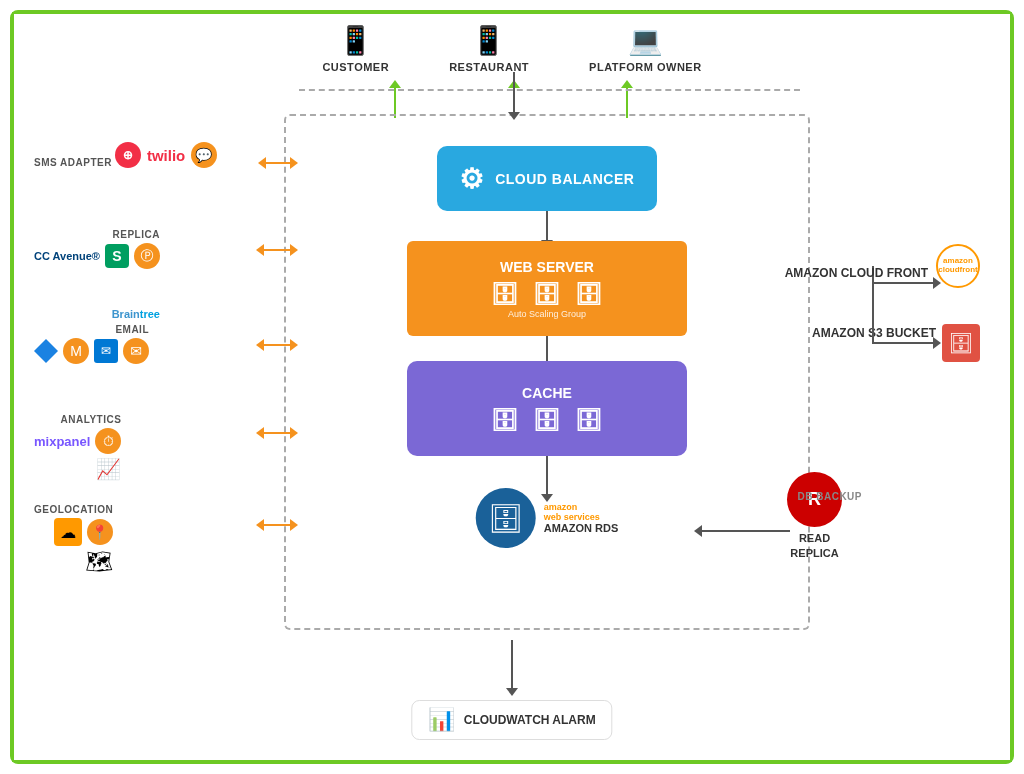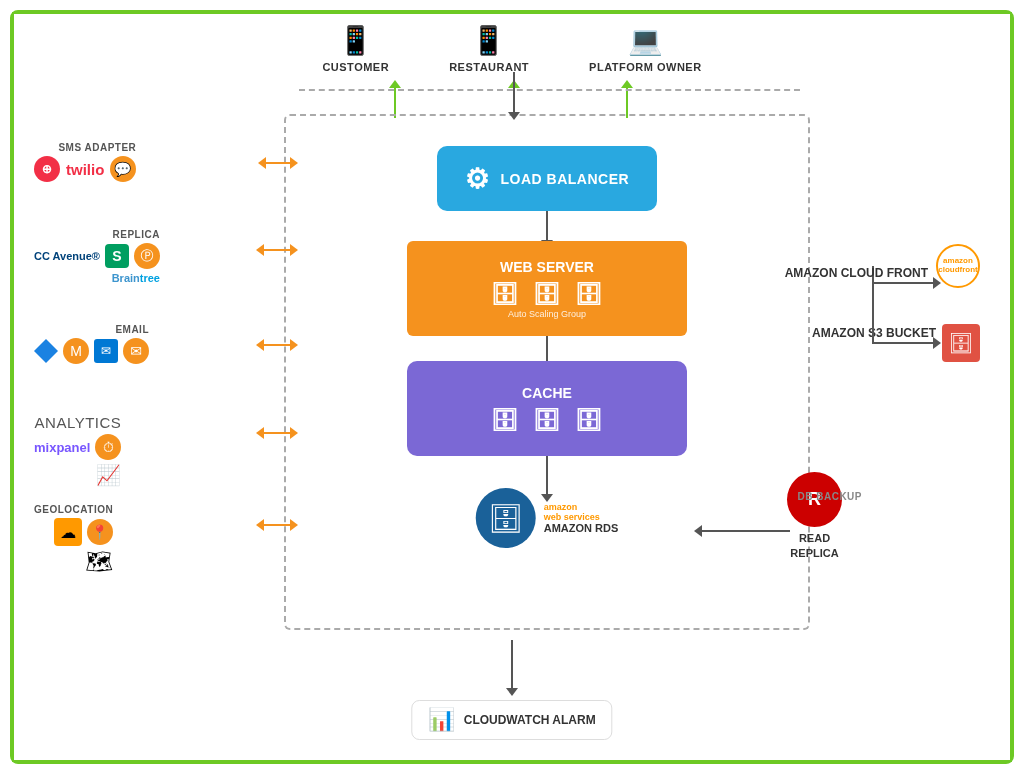--- a/index.html
+++ b/index.html
@@ -225,21 +225,21 @@
     <div style="position:absolute; top:219px; left:50%; transform:translateX(-50%); width:2px; height:28px; background:#555;">
       <div style="position:absolute;bottom:-6px;left:-5px;border-left:6px solid transparent;border-right:6px solid transparent;border-top:8px solid #555;"></div>
     </div>
 
     <div style="position:absolute; top:340px; left:50%; transform:translateX(-50%); width:2px; height:40px; background:#555;">
       <div style="position:absolute;bottom:-6px;left:-5px;border-left:6px solid transparent;border-right:6px solid transparent;border-top:8px solid #555;"></div>
     </div>
 
     <div class="load-balancer-box">
       <span class="lb-icon">⚙</span>
-      <span>LOAD BALANCER</span>
+      <span>CLOUD BALANCER</span>
     </div>
 
     <div class="web-server-box">
       <span>WEB SERVER</span>
       <div class="web-server-icons">
         <span class="server-stack">🗄</span>
         <span class="server-stack">🗄</span>
         <span class="server-stack">🗄</span>
       </div>
       <span class="auto-scaling-label">Auto Scaling Group</span>
@@ -267,42 +267,42 @@
     </div>
 
   </div>
 
   <div style="position:absolute;top:58px;left:499px;width:2px;height:42px;background:#555;">
     <div style="position:absolute;bottom:-6px;left:-5px;border-left:6px solid transparent;border-right:6px solid transparent;border-top:8px solid #555;"></div>
   </div>
 
   <div style="position:absolute;top:75px;left:285px;right:210px;height:2px;border-top:2px dashed #aaa;"></div>
 
-  <div style="position:absolute;top:128px;left:20px;display:flex;flex-direction:column;align-items:flex-end;gap:3px;">
+  <div style="position:absolute;top:128px;left:20px;display:flex;flex-direction:row;align-items:flex-end;gap:3px;">
     <span style="font-size:10px;font-weight:bold;color:#555;letter-spacing:0.5px;">SMS ADAPTER</span>
     <div style="display:flex;align-items:center;gap:6px;">
       <div style="width:26px;height:26px;background:#f22f46;border-radius:50%;display:flex;align-items:center;justify-content:center;color:#fff;font-size:12px;font-weight:bold;">⊕</div>
       <span style="font-size:15px;font-weight:bold;color:#f22f46;">twilio</span>
       <div style="width:26px;height:26px;background:#f5921e;border-radius:50%;display:flex;align-items:center;justify-content:center;color:#fff;font-size:14px;">💬</div>
     </div>
   </div>
 
   <div style="position:absolute;top:148px;left:250px;width:28px;height:2px;background:#f5921e;">
     <div style="position:absolute;right:-6px;top:-5px;border-top:6px solid transparent;border-bottom:6px solid transparent;border-left:8px solid #f5921e;"></div>
     <div style="position:absolute;left:-6px;top:-5px;border-top:6px solid transparent;border-bottom:6px solid transparent;border-right:8px solid #f5921e;"></div>
   </div>
 
   <div style="position:absolute;top:215px;left:20px;display:flex;flex-direction:column;align-items:flex-end;gap:3px;">
     <span style="font-size:10px;font-weight:bold;color:#555;letter-spacing:0.5px;">REPLICA</span>
     <div style="display:flex;align-items:center;gap:5px;">
       <span style="font-size:11px;font-weight:bold;color:#00427a;">CC Avenue®</span>
       <div style="width:24px;height:24px;background:#009e60;border-radius:4px;display:flex;align-items:center;justify-content:center;color:#fff;font-weight:bold;font-size:14px;">S</div>
       <div style="width:26px;height:26px;background:#f5921e;border-radius:50%;display:flex;align-items:center;justify-content:center;color:#fff;font-size:13px;">Ⓟ</div>
     </div>
-    <div style="display:flex;align-items:flex-start;gap:5px;">
+    <div style="display:flex;align-items:flex-start;gap:5px;margin-top:36px;">
       <span style="font-size:11px;font-weight:bold;"><span style="color:#3d95ce;">Brain</span><span style="color:#00a1e0;">tree</span></span>
     </div>
   </div>
 
   <div style="position:absolute;top:235px;left:248px;width:30px;height:2px;background:#f5921e;">
     <div style="position:absolute;right:-6px;top:-5px;border-top:6px solid transparent;border-bottom:6px solid transparent;border-left:8px solid #f5921e;"></div>
     <div style="position:absolute;left:-6px;top:-5px;border-top:6px solid transparent;border-bottom:6px solid transparent;border-right:8px solid #f5921e;"></div>
   </div>
 
   <div style="position:absolute;top:310px;left:20px;display:flex;flex-direction:column;align-items:flex-end;gap:3px;">
@@ -314,21 +314,21 @@
       <div style="width:26px;height:26px;background:#f5921e;border-radius:50%;display:flex;align-items:center;justify-content:center;color:#fff;font-size:14px;">✉</div>
     </div>
   </div>
 
   <div style="position:absolute;top:330px;left:248px;width:30px;height:2px;background:#f5921e;">
     <div style="position:absolute;right:-6px;top:-5px;border-top:6px solid transparent;border-bottom:6px solid transparent;border-left:8px solid #f5921e;"></div>
     <div style="position:absolute;left:-6px;top:-5px;border-top:6px solid transparent;border-bottom:6px solid transparent;border-right:8px solid #f5921e;"></div>
   </div>
 
   <div style="position:absolute;top:400px;left:20px;display:flex;flex-direction:column;align-items:flex-end;gap:3px;">
-    <span style="font-size:15px;font-weight:normal;color:#555;letter-spacing:0.5px;">ANALYTICS</span>
+    <span style="font-size:10px;font-weight:bold;color:#555;letter-spacing:0.5px;">ANALYTICS</span>
     <div style="display:flex;align-items:center;gap:5px;">
       <span style="font-size:13px;font-weight:bold;color:#7856ff;">mixpanel</span>
       <div style="width:26px;height:26px;background:#f5921e;border-radius:50%;display:flex;align-items:center;justify-content:center;color:#fff;font-size:14px;">⏱</div>
     </div>
     <div style="display:flex;align-items:center;gap:4px;">
       <span style="font-size:20px;color:#e8312a;">📈</span>
     </div>
   </div>
 
   <div style="position:absolute;top:418px;left:248px;width:30px;height:2px;background:#f5921e;">

